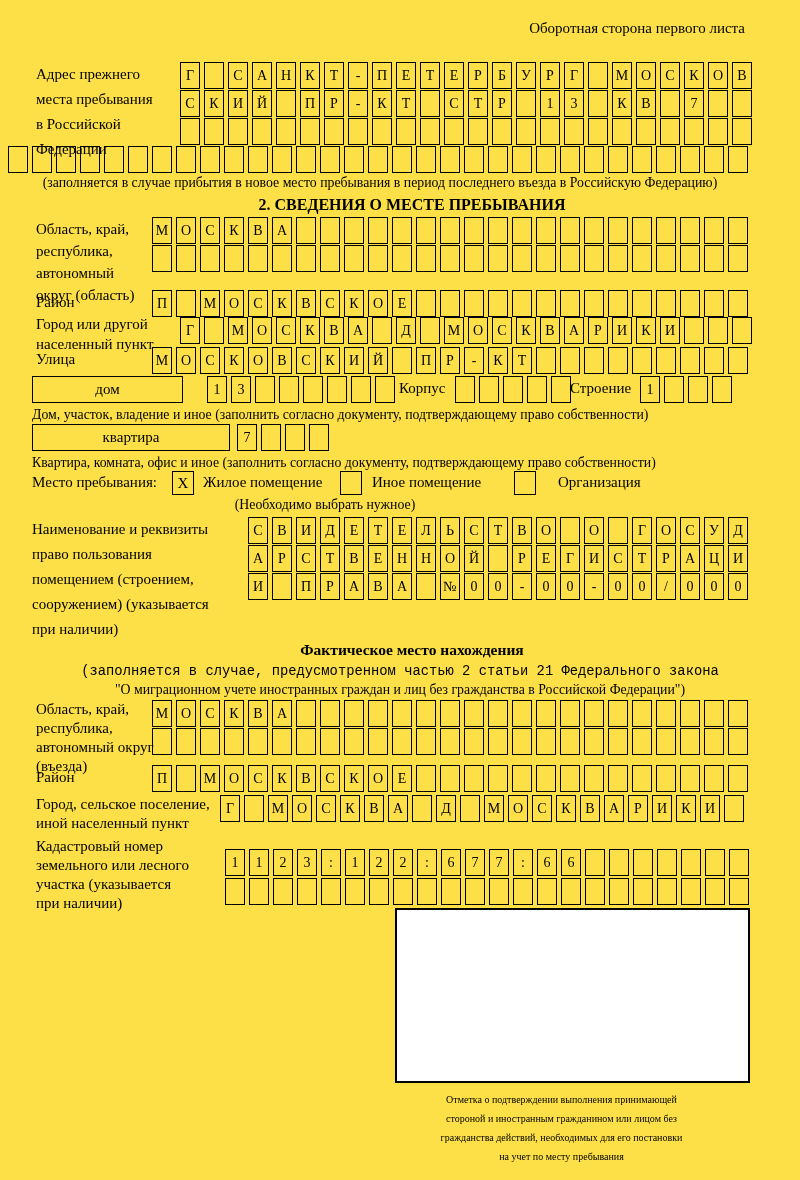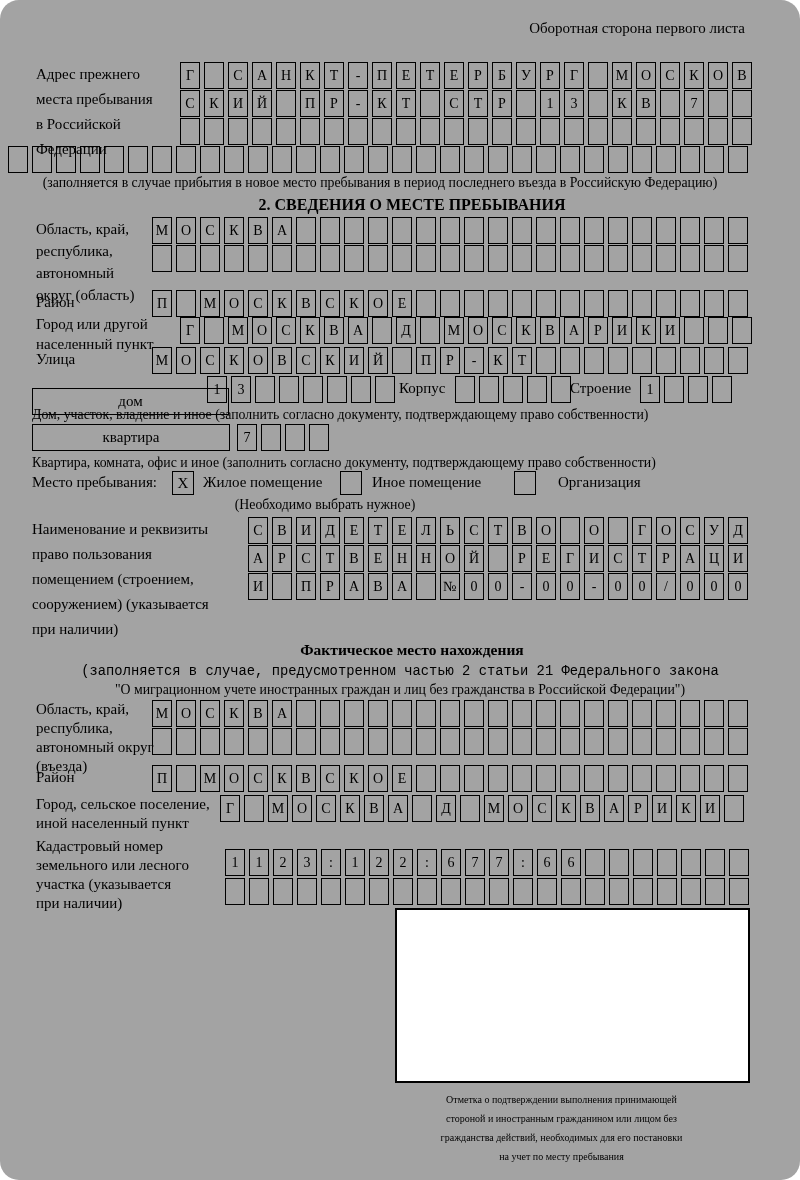--- a/index.html
+++ b/index.html
@@ -1,17 +1,17 @@
 <!DOCTYPE html>
 <html><head>
 <meta charset="utf-8">
 <style>
   html,body{margin:0;padding:0;background:#fff;}
-  .page{position:relative;width:800px;height:1180px;background:#a3a3a3;overflow:hidden;
-        font-family:"Liberation Serif","DejaVu Serif",serif;color:#000;border-radius:19px;}
+  .page{position:relative;width:800px;height:1180px;background:#fde047;overflow:hidden;
+        font-family:"Liberation Serif","DejaVu Serif",serif;color:#000;}
   .abs{position:absolute;}
   .row{display:flex;gap:4px;}
   .cb{box-sizing:border-box;flex:0 0 20px;width:20px;height:27px;border:1.5px solid #000;
       display:flex;align-items:center;justify-content:center;font-size:14px;line-height:1;
       font-family:"Liberation Serif","DejaVu Serif",serif;}
   .lbl{font-size:15px;white-space:nowrap;}
   .lh25 div{line-height:25px;}
   .lh20 div{line-height:20px;}
   .lh19 div{line-height:19px;}
   .lh22 div{line-height:22px;}
@@ -295,21 +295,21 @@
       <div class="cb"></div>
       <div class="cb"></div>
       <div class="cb"></div>
       <div class="cb"></div>
       <div class="cb"></div>
       <div class="cb"></div>
       <div class="cb"></div>
       <div class="cb"></div>
     </div>
 
-  <div class="abs fieldbox" style="left:32px;top:376px;width:197px;margin-top:12px;">дом</div>
+  <div class="abs fieldbox" style="left:32px;top:376px;width:151px;">дом</div>
   <div class="abs row" style="left:207px;top:376px;">
       <div class="cb">1</div>
       <div class="cb">3</div>
       <div class="cb"></div>
       <div class="cb"></div>
       <div class="cb"></div>
       <div class="cb"></div>
       <div class="cb"></div>
       <div class="cb"></div>
     </div>

